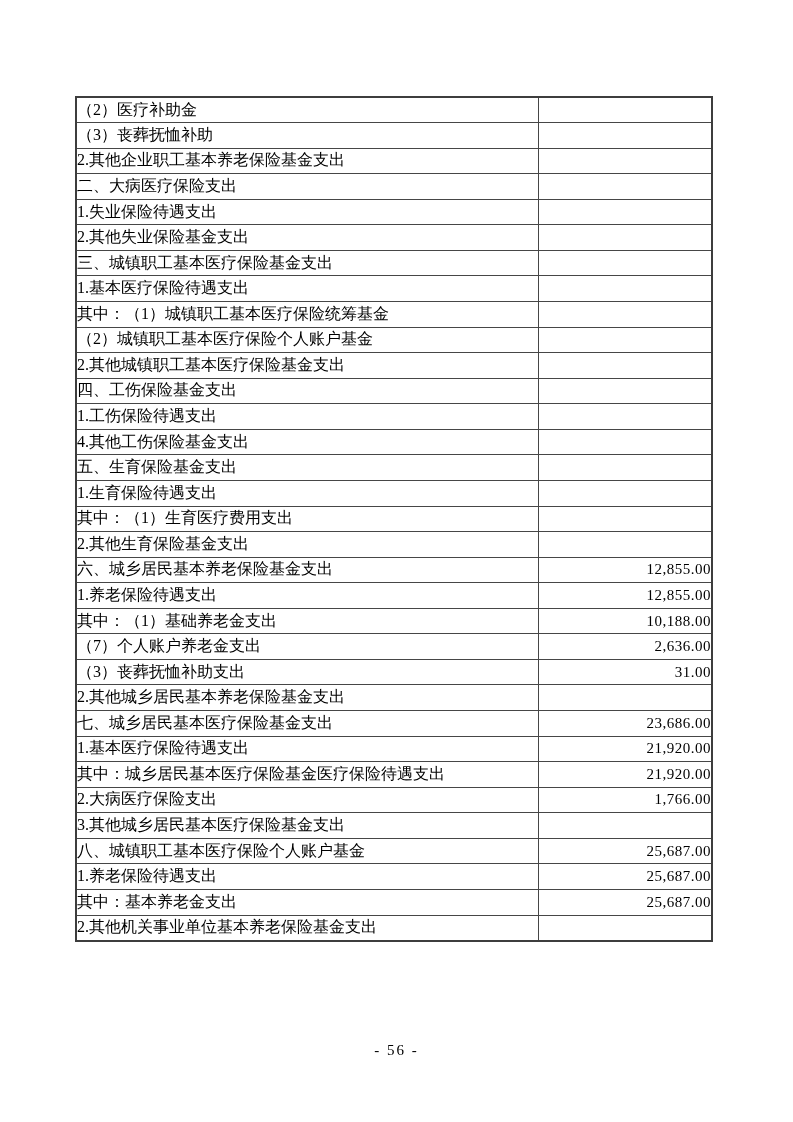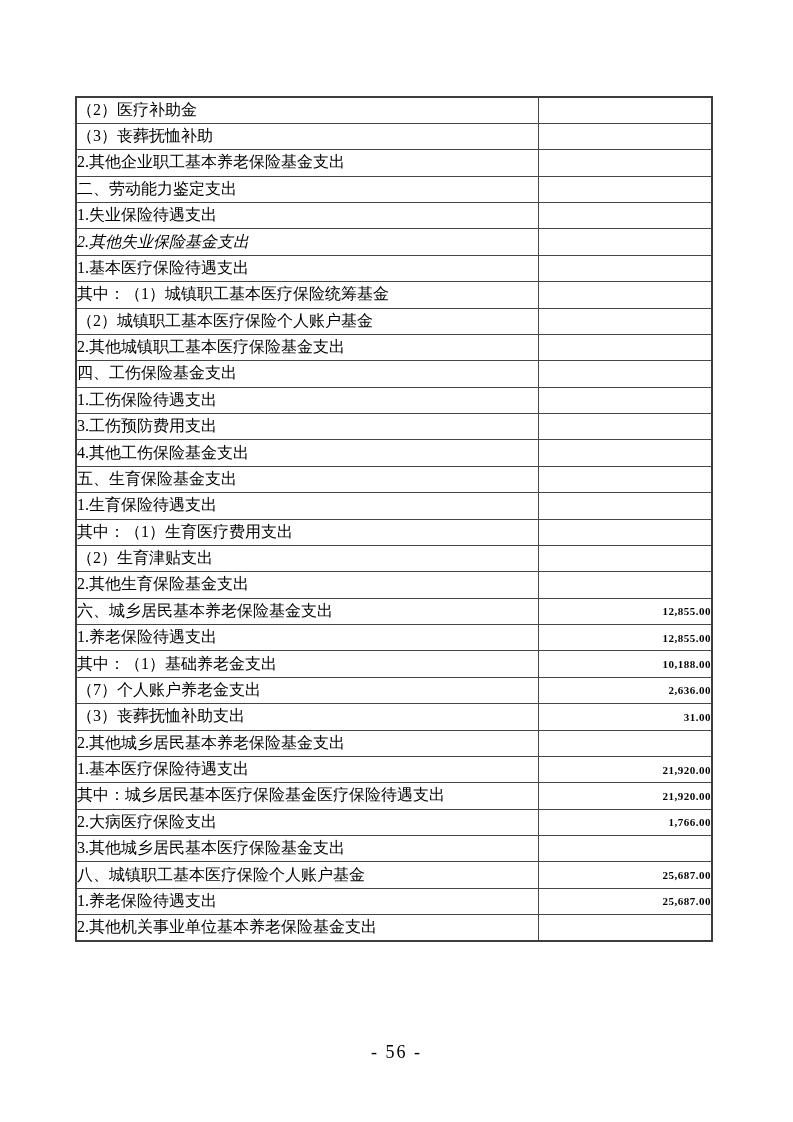--- a/index.html
+++ b/index.html
@@ -34,40 +34,40 @@
     padding: 0;
     vertical-align: middle;
     overflow: hidden;
     white-space: nowrap;
   }
   td.c1 {
     font-size: 16px;
     text-align: left;
   }
   td.c2 {
-    font-size: 11px;
-    font-weight: bold;
+    font-size: 15px;
+    font-weight: normal;
     text-align: right;
     padding-right: 3px;
     letter-spacing: 0.5px;
   }
   
   .i0  { padding-left: 3px;  }   
   .i1  { padding-left: 37px; }   
-  .i1x { padding-left: 27px; font-style: italic; }   
+  .i1x { padding-left: 27px; }   
   .iq1 { padding-left: 34px; }   
   .iq2 { padding-left: 49px; }   
   .i2  { padding-left: 74px; }   
   .page-number {
     position: absolute;
     top: 1042px;
     left: 0;
     width: 793px;
     text-align: center;
-    font-size: 18px;
+    font-size: 15px;
     letter-spacing: 2px;
     color: #000000;
   }
 </style>
 </head>
 <body>
 
 <div class="page">
 
   <table class="budget-table">
@@ -82,32 +82,36 @@
         </tr>
       <tr>
           <td class="c1 i2">（3）丧葬抚恤补助</td>
           <td class="c2"></td>
         </tr>
       <tr>
           <td class="c1 i1">2.其他企业职工基本养老保险基金支出</td>
           <td class="c2"></td>
         </tr>
       <tr>
-          <td class="c1 i0">二、劳动能力鉴定支出</td>
+          <td class="c1 i0">二、大病医疗保险支出</td>
           <td class="c2"></td>
         </tr>
       <tr>
           <td class="c1 i1">1.失业保险待遇支出</td>
           <td class="c2"></td>
         </tr>
       <tr>
           <td class="c1 i1x">2.其他失业保险基金支出</td>
           <td class="c2"></td>
         </tr>
       <tr>
+          <td class="c1 i0">三、城镇职工基本医疗保险基金支出</td>
+          <td class="c2"></td>
+        </tr>
+      <tr>
           <td class="c1 i1">1.基本医疗保险待遇支出</td>
           <td class="c2"></td>
         </tr>
       <tr>
           <td class="c1 iq1">其中：（1）城镇职工基本医疗保险统筹基金</td>
           <td class="c2"></td>
         </tr>
       <tr>
           <td class="c1 i2">（2）城镇职工基本医疗保险个人账户基金</td>
           <td class="c2"></td>
@@ -118,41 +122,33 @@
         </tr>
       <tr>
           <td class="c1 i0">四、工伤保险基金支出</td>
           <td class="c2"></td>
         </tr>
       <tr>
           <td class="c1 i1">1.工伤保险待遇支出</td>
           <td class="c2"></td>
         </tr>
       <tr>
-          <td class="c1 i1">3.工伤预防费用支出</td>
-          <td class="c2"></td>
-        </tr>
-      <tr>
           <td class="c1 i1">4.其他工伤保险基金支出</td>
           <td class="c2"></td>
         </tr>
       <tr>
           <td class="c1 i0">五、生育保险基金支出</td>
           <td class="c2"></td>
         </tr>
       <tr>
           <td class="c1 i1">1.生育保险待遇支出</td>
           <td class="c2"></td>
         </tr>
       <tr>
           <td class="c1 iq1">其中：（1）生育医疗费用支出</td>
-          <td class="c2"></td>
-        </tr>
-      <tr>
-          <td class="c1 i2">（2）生育津贴支出</td>
           <td class="c2"></td>
         </tr>
       <tr>
           <td class="c1 i1">2.其他生育保险基金支出</td>
           <td class="c2"></td>
         </tr>
       <tr>
           <td class="c1 i0">六、城乡居民基本养老保险基金支出</td>
           <td class="c2">12,855.00</td>
         </tr>
@@ -170,20 +166,24 @@
         </tr>
       <tr>
           <td class="c1 i2">（3）丧葬抚恤补助支出</td>
           <td class="c2">31.00</td>
         </tr>
       <tr>
           <td class="c1 i1">2.其他城乡居民基本养老保险基金支出</td>
           <td class="c2"></td>
         </tr>
       <tr>
+          <td class="c1 i0">七、城乡居民基本医疗保险基金支出</td>
+          <td class="c2">23,686.00</td>
+        </tr>
+      <tr>
           <td class="c1 i1">1.基本医疗保险待遇支出</td>
           <td class="c2">21,920.00</td>
         </tr>
       <tr>
           <td class="c1 iq2">其中：城乡居民基本医疗保险基金医疗保险待遇支出</td>
           <td class="c2">21,920.00</td>
         </tr>
       <tr>
           <td class="c1 i1">2.大病医疗保险支出</td>
           <td class="c2">1,766.00</td>
@@ -194,20 +194,24 @@
         </tr>
       <tr>
           <td class="c1 i0">八、城镇职工基本医疗保险个人账户基金</td>
           <td class="c2">25,687.00</td>
         </tr>
       <tr>
           <td class="c1 i1">1.养老保险待遇支出</td>
           <td class="c2">25,687.00</td>
         </tr>
       <tr>
+          <td class="c1 iq2">其中：基本养老金支出</td>
+          <td class="c2">25,687.00</td>
+        </tr>
+      <tr>
           <td class="c1 i1">2.其他机关事业单位基本养老保险基金支出</td>
           <td class="c2"></td>
         </tr>
     </tbody>
   </table>
 
   <div class="page-number">- 56 -</div>
 
 </div>
 

